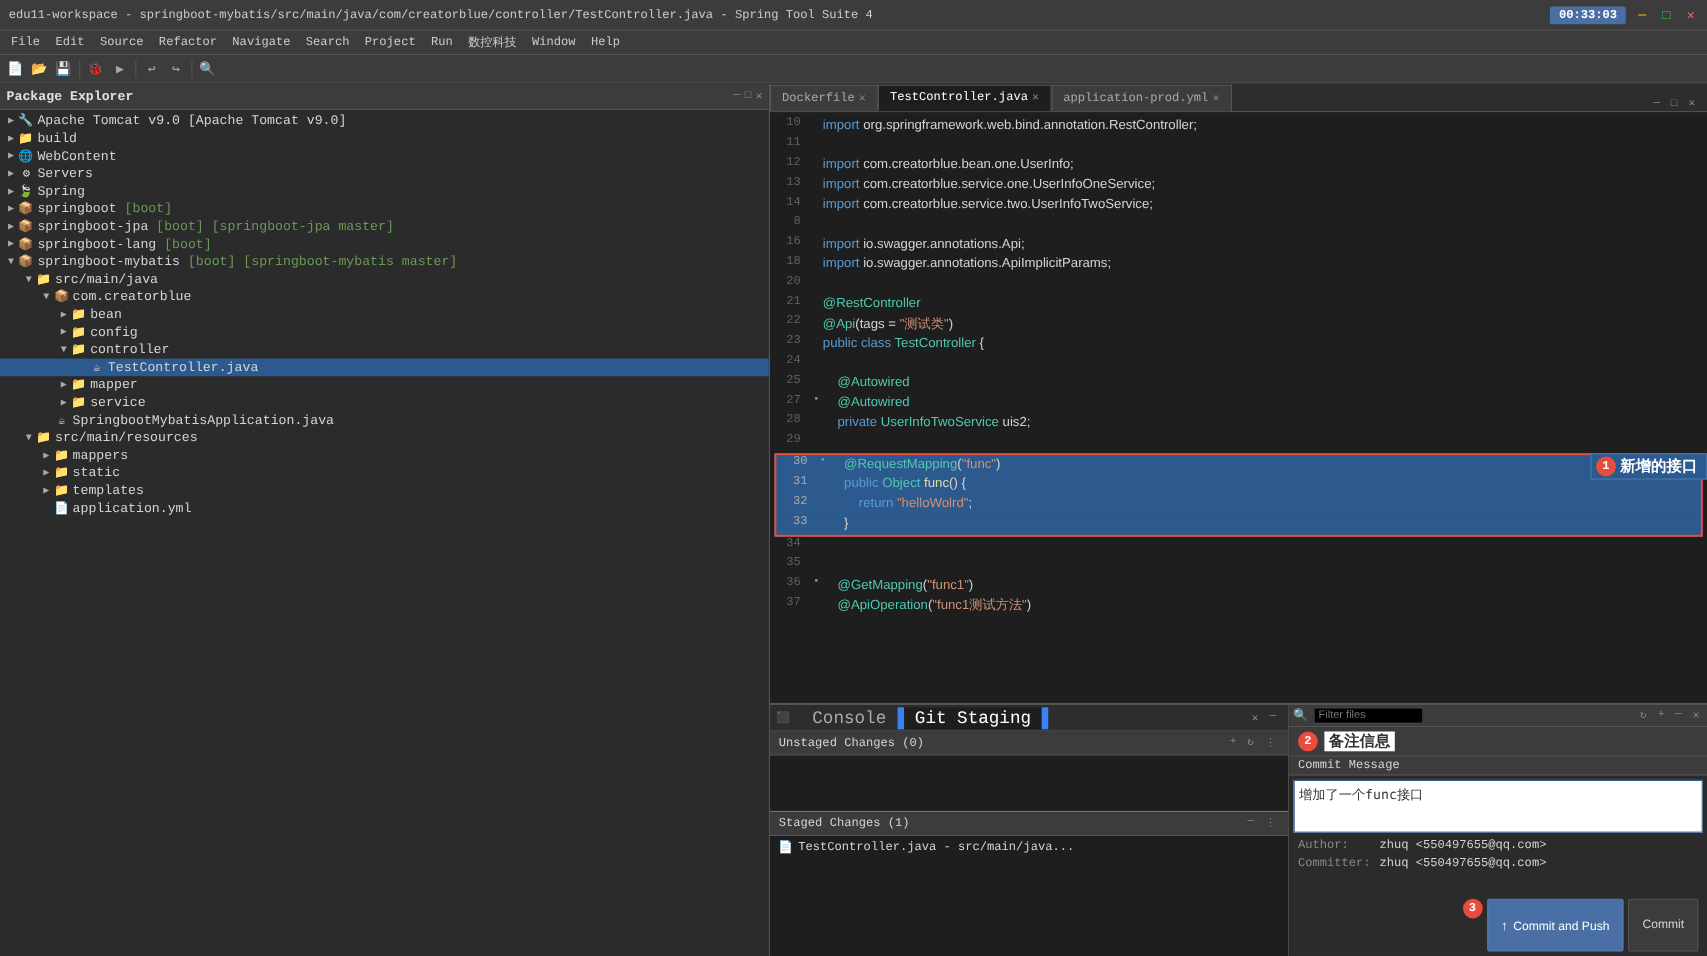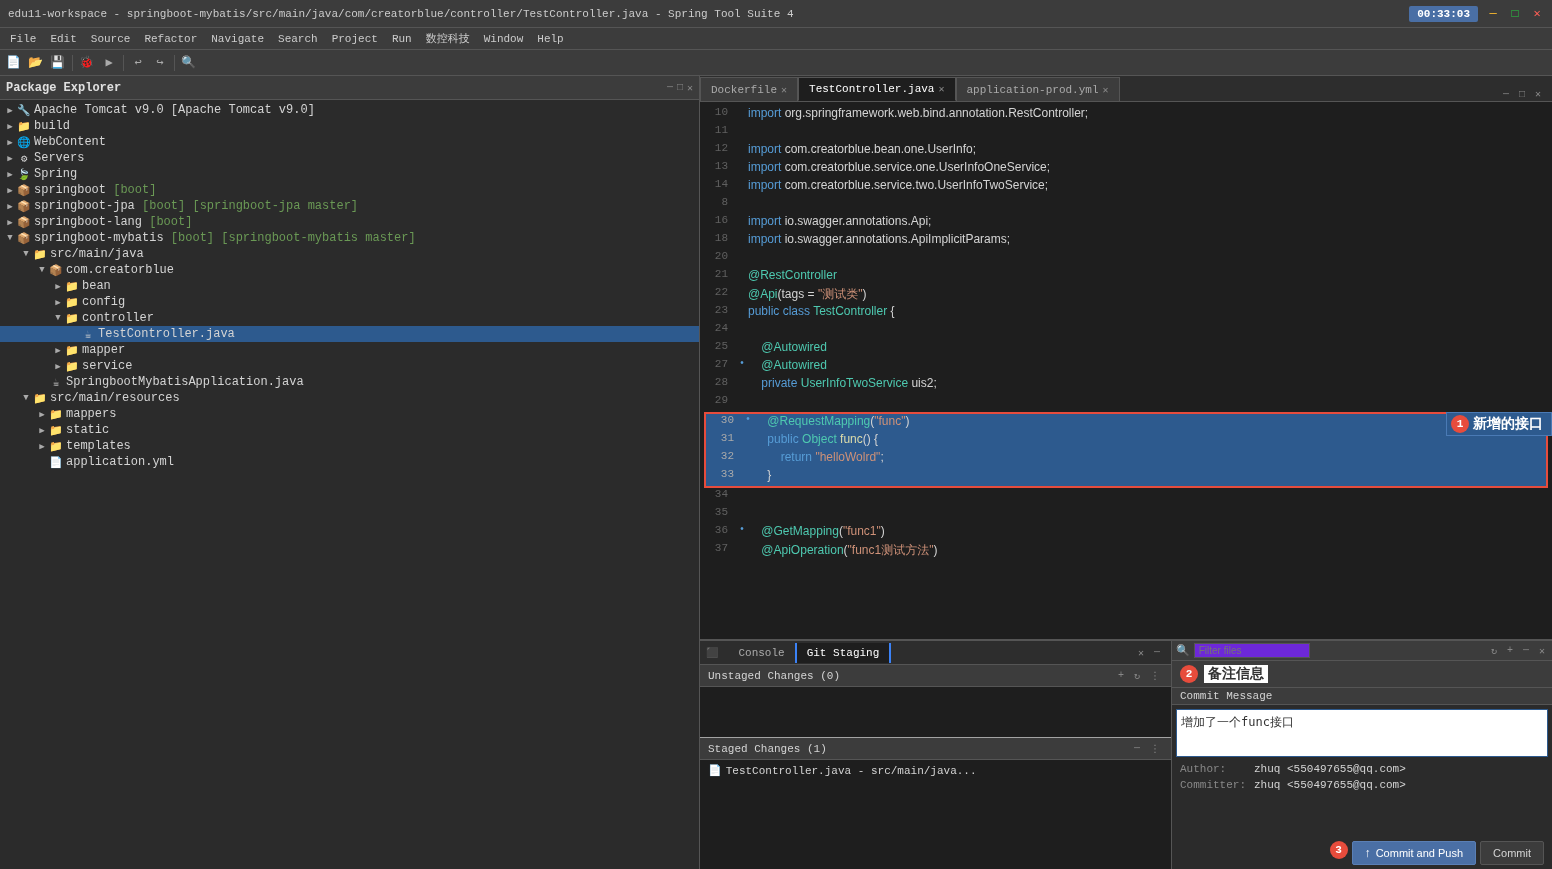--- a/index.html
+++ b/index.html
@@ -229,24 +229,24 @@
       display: flex;
       align-items: center;
       border-bottom: 1px solid #555;
       gap: 0;
     }
     .bottom-tab {
       height: 20px;
       padding: 0 10px;
       display: flex;
       align-items: center;
-      font-size: 11px;
+      font-size: 16px;
       cursor: pointer;
       color: #aaa;
-      border-right: 2px solid #3b82f6;
+      border-right: 6px solid #3b82f6;
     }
     .bottom-tab.active { background: #1e1e1e; color: #fff; }
 
     .console-content {
       flex: 1;
       background: #1e1e1e;
       overflow: auto;
       padding: 4px 8px;
     }
     .console-line { font-size: 11px; color: #d4d4d4; line-height: 16px; }
@@ -312,21 +312,21 @@
     .commit-meta-value { color: #d4d4d4; }
 
     .commit-actions {
       display: flex;
       justify-content: flex-end;
       padding: 4px 8px;
       gap: 4px;
       margin-top: auto;
     }
     .commit-btn {
-      padding: 4px 12px;
+      padding: 16px 12px;
       font-size: 11px;
       background: #3c3c3c;
       color: #d4d4d4;
       border: 1px solid #555;
       cursor: pointer;
       border-radius: 2px;
     }
     .commit-btn.primary {
       background: #4a6fa5;
       color: white;
@@ -350,26 +350,26 @@
     .badge-3 { background: #e74c3c; }
 
     .small-btn {
       font-size: 10px;
       color: #888;
       cursor: pointer;
       padding: 1px 3px;
     }
 
     .filter-input {
-      background: #6d28d9;
+      background: #000000;
       border: 1px solid #555;
       color: #ccc;
       font-size: 10px;
       padding: 1px 4px;
-      width: 116px;
+      width: 100px;
       outline: none;
     }
 
     .unstaged-section {
       border-bottom: 1px solid #a3a3a3;
     }
     .unstaged-empty {
       height: 50px;
       background: #1e1e1e;
     }

